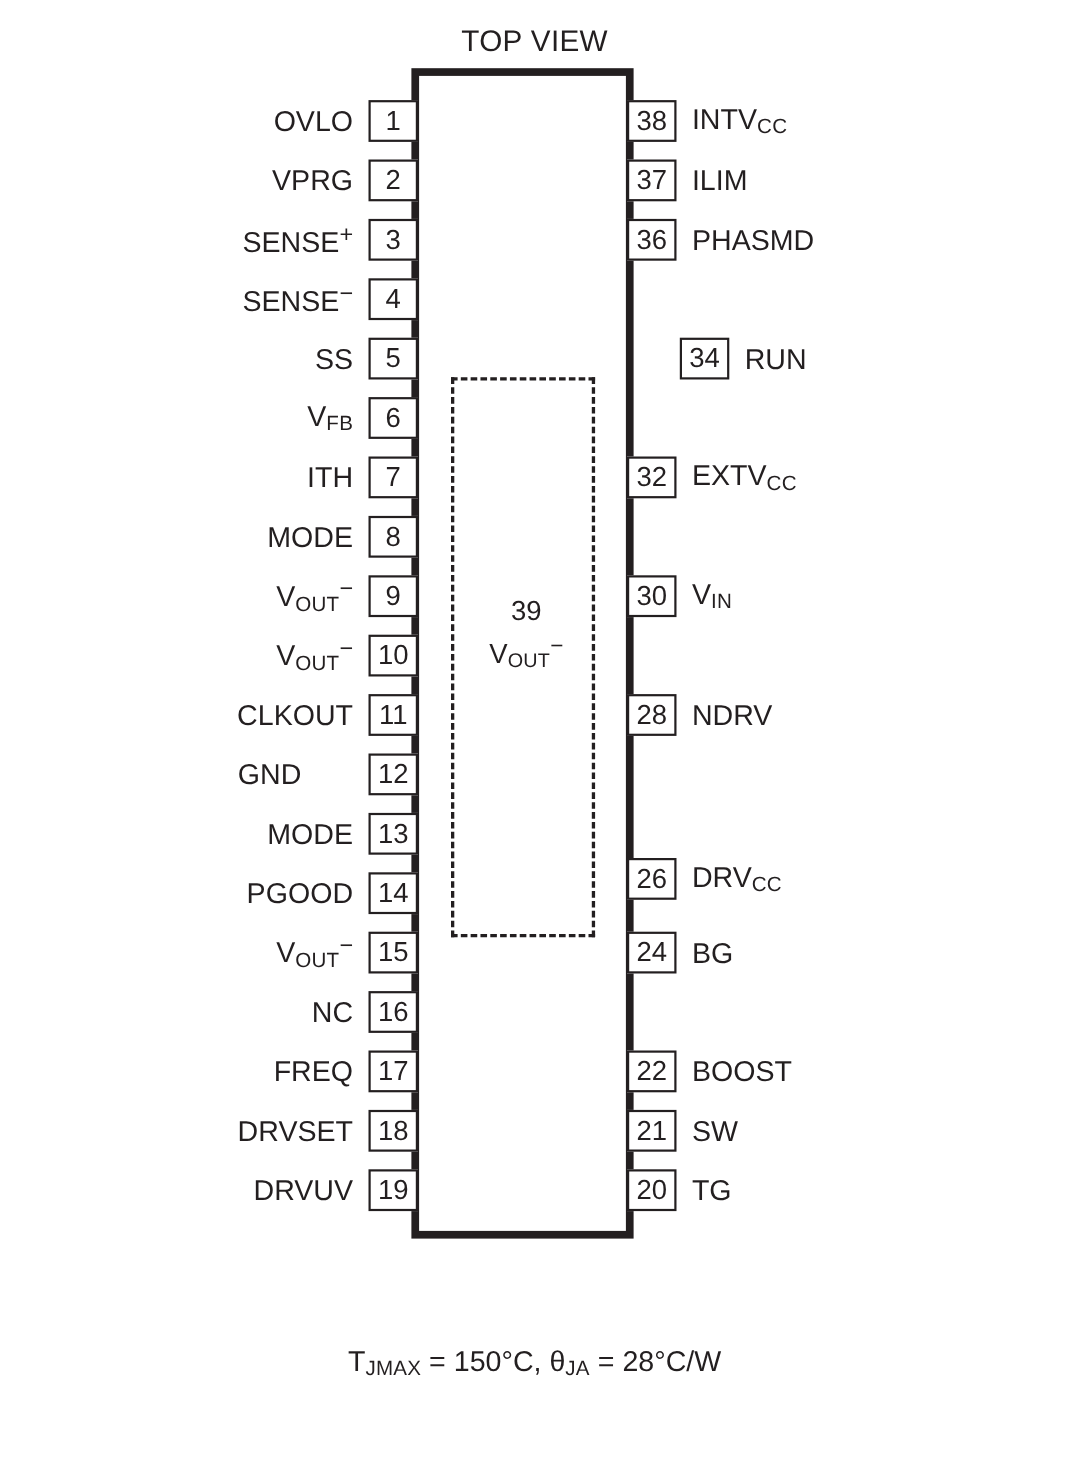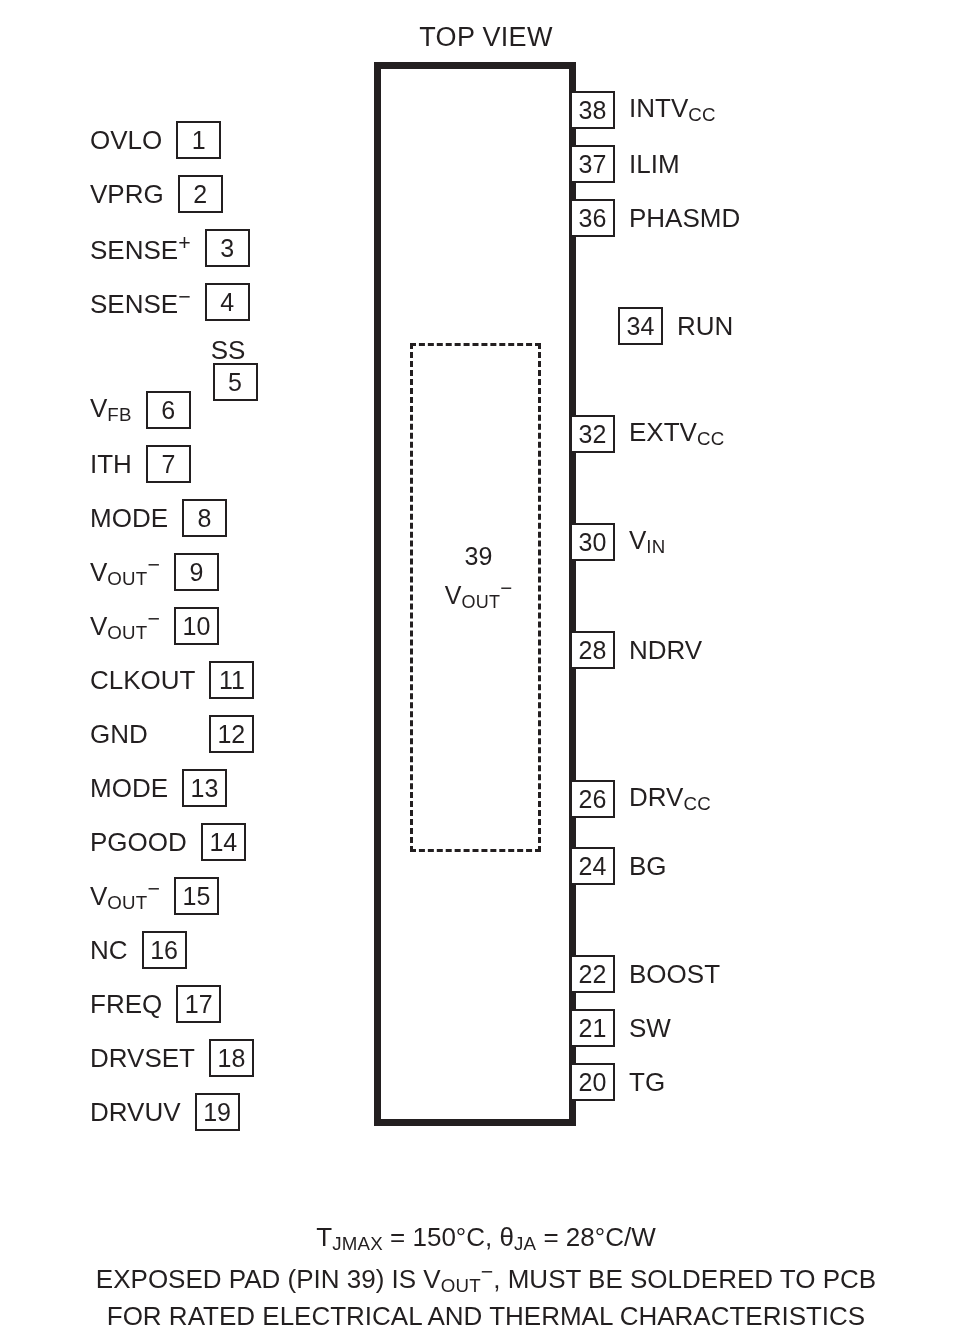--- a/index.html
+++ b/index.html
@@ -78,21 +78,21 @@
   .pin-row {
     position: absolute;
     height: 38px;
     display: flex;
     align-items: center;
     z-index: 5;
   }
   .pin-row.left {
     left: 90px;
     width: 290px;
-    margin-top: 30px;
+    justify-content: flex-end;
   }
   .pin-row.right {
     left: 570px;
     width: 320px;
     justify-content: flex-start;
   }
 
   .pin-label {
     font-size: 26px;
     white-space: nowrap;
@@ -179,21 +179,21 @@
         <div class="pin-box">2</div>
       </div>
       <div class="pin-row left" style="top: 199px;">
         <div class="pin-label"><span>SENSE</span><span class="sup">+</span></div>
         <div class="pin-box">3</div>
       </div>
       <div class="pin-row left" style="top: 253px;">
         <div class="pin-label"><span>SENSE</span><span class="sup">−</span></div>
         <div class="pin-box">4</div>
       </div>
-      <div class="pin-row left" style="top: 307px; flex-direction: column;">
+      <div class="pin-row left" style="top: 307px;">
         <div class="pin-label"><span>SS</span></div>
         <div class="pin-box">5</div>
       </div>
       <div class="pin-row left" style="top: 361px;">
         <div class="pin-label"><span>V</span><span class="sub">FB</span></div>
         <div class="pin-box">6</div>
       </div>
       <div class="pin-row left" style="top: 415px;">
         <div class="pin-label"><span>ITH</span></div>
         <div class="pin-box">7</div>
@@ -296,18 +296,14 @@
         <div class="pin-box">20</div>
         <div class="pin-label"><span>TG</span></div>
       </div>
     </div>
 
 
   <div class="caption caption-thermal">
     <span>T</span><span class="sub">JMAX</span><span> = 150°C, </span><span>θ</span><span class="sub">JA</span><span> = 28°C/W</span>
   </div>
 
-  <div class="caption caption-note">
-    <div><span>EXPOSED PAD (PIN 39) IS V</span><span class="sub">OUT</span><span class="sup">−</span><span>, MUST BE SOLDERED TO PCB</span></div>
-    <div>FOR RATED ELECTRICAL AND THERMAL CHARACTERISTICS</div>
-  </div>
 
 </div>
 
 </body></html>

